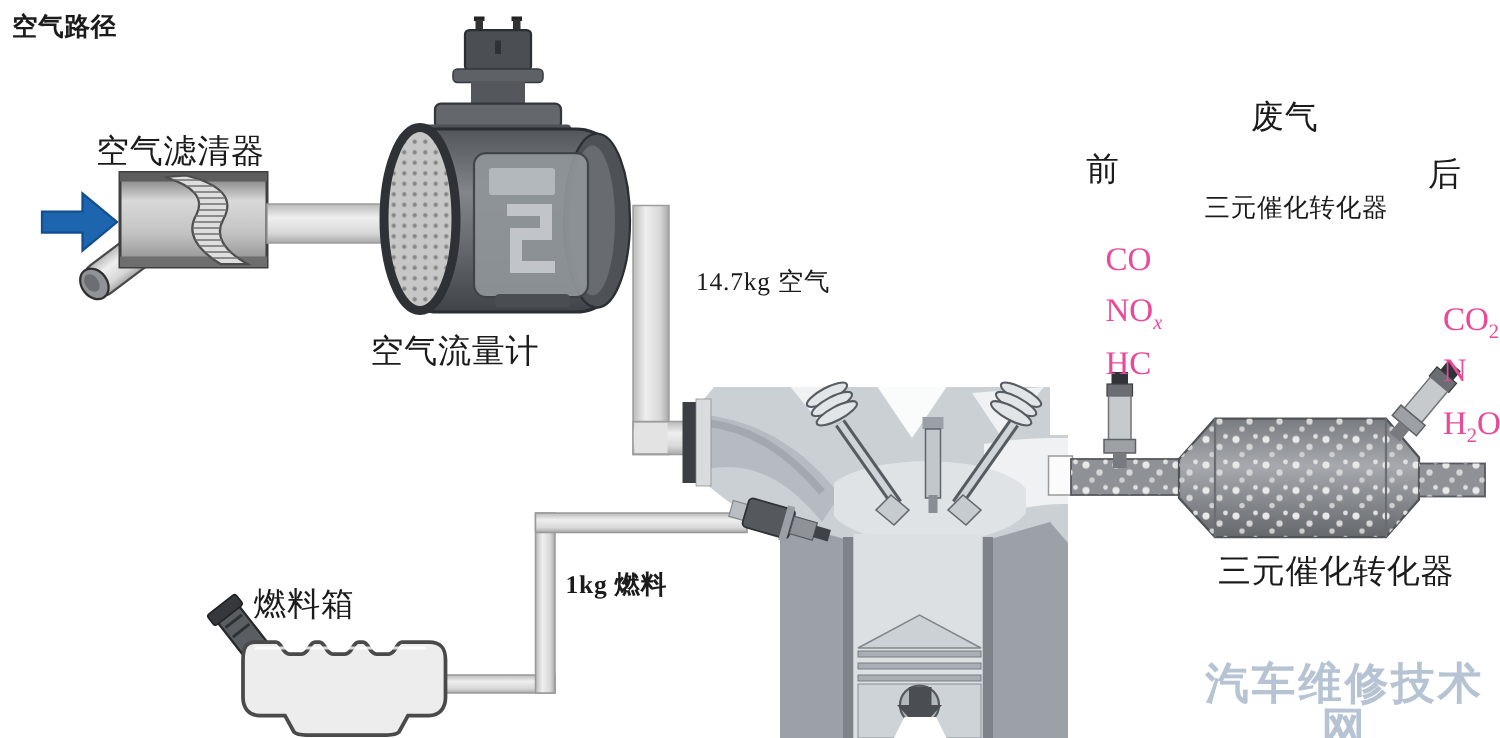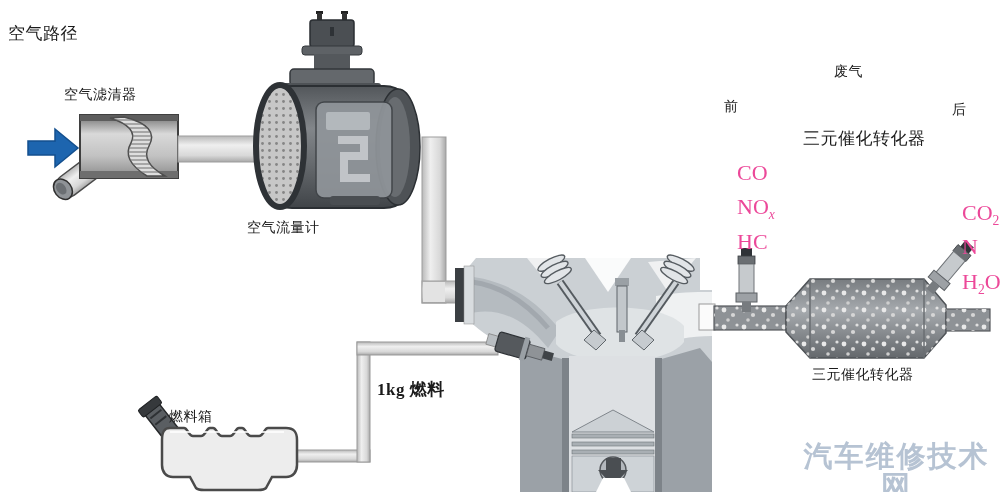--- a/index.html
+++ b/index.html
@@ -23,21 +23,21 @@
   }
   .em {
     position: absolute;
     z-index: 3;
     color: #ec4899;
     font-size: 22px;
     line-height: 26px;
   }
   .em sub { font-size: 0.62em; }
   .em .itsub { font-style: italic; }
-  .lbl-big { font-size: 14px; }
+  .lbl-big { font-size: 22px; }
   .watermark {
     position: absolute;
     left: 793px;
     top: 441px;
     z-index: 4;
     text-align: center;
     font-family: "Liberation Sans", "DejaVu Sans", sans-serif;
     user-select: none;
   }
   .wm-cn {
@@ -282,30 +282,31 @@
       <g transform="rotate(40 932 288)">
         <rect x="927" y="230" width="11" height="8" fill="#2f3337"></rect>
         <rect x="924" y="238" width="17" height="8" fill="#6a6e72" stroke="#3a3e42" stroke-width="0.8"></rect>
         <rect x="925" y="246" width="15" height="28" fill="#c6cacd" stroke="#707478" stroke-width="1"></rect>
         <rect x="922" y="273" width="21" height="9" fill="#9da1a5" stroke="#5d6165" stroke-width="1"></rect>
         <rect x="928" y="282" width="9" height="10" fill="#777b7f"></rect>
       </g>
     </g>
   </svg>
 
-  <div class="lbl" style="left:8px; top:22px;">空气路径</div>
+  <div class="lbl" style="left:8px; top:6px;font-weight:bold;">空气路径</div>
 
   <div class="lbl lbl-big" style="left:247px; top:219px;">空气流量计</div>
 
   <div class="lbl lbl-big" style="left:64px; top:86px;">空气滤清器</div>
 
+  <div class="lbl" style="left:464px; top:176px;">14.7kg 空气</div>
 
   <div class="lbl" style="left:377px; top:378px;font-weight:bold;">1kg 燃料</div>
 
-  <div class="lbl lbl-big" style="left:169px; top:408px;">燃料箱</div>
+  <div class="lbl lbl-big" style="left:169px; top:388px;">燃料箱</div>
 
   <div class="lbl lbl-big" style="left:834px; top:63px;">废气</div>
 
   <div class="lbl lbl-big" style="left:724px; top:98px;">前</div>
 
   <div class="lbl lbl-big" style="left:952px; top:101px;">后</div>
 
   <div class="lbl" style="left:803px; top:127px;">三元催化转化器</div>
 
   <div class="lbl lbl-big" style="left:812px; top:366px;">三元催化转化器</div>

